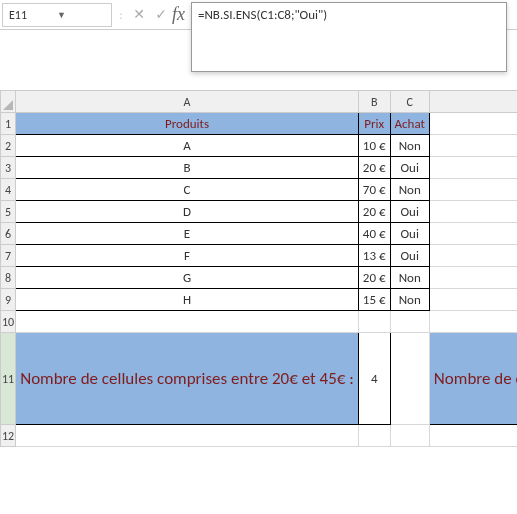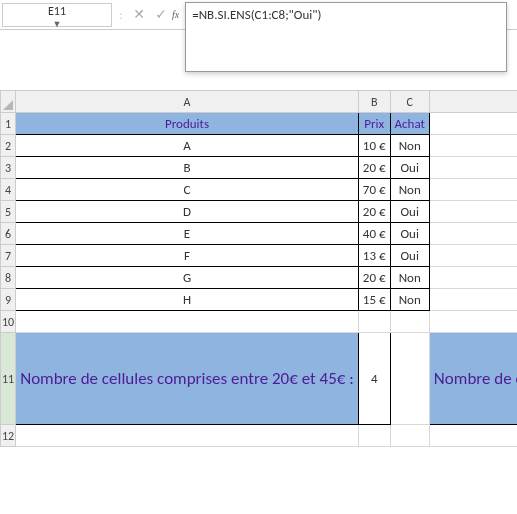--- a/index.html
+++ b/index.html
@@ -19,39 +19,38 @@
   }
   .name-box {
     width: 110px;
     border: 1px solid #ccc;
     height: 24px;
     margin: 1px 2px;
     display: flex;
     align-items: center;
     padding: 0 6px;
     font-size: 12px;
-    flex-direction: column;
   }
   .name-box span { flex: 1; }
   .dd-icon { font-size: 9px; color: #666; }
   .fb-sep { width: 14px; text-align: center; color: #ccc; }
   .fb-btn {
     width: 22px;
     height: 24px;
     display: flex;
     align-items: center;
     justify-content: center;
     color: #aaa;
     font-size: 14px;
   }
   .fx-label {
     font-style: italic;
     font-family: 'Times New Roman', serif;
     color: #666;
-    font-size: 10px;
+    font-size: 18px;
     margin-right: 6px;
   }
   .formula-wrap {
     flex: 1;
     position: relative;
     height: 100%;
   }
   .formula-input {
     position: absolute;
     top: 2px;
@@ -117,21 +116,21 @@
   }
   .w-a { width: 92px; }
   .w-b { width: 86px; }
   .w-c { width: 82px; }
   .w-d { width: 92px; }
   
   .bordered { border: 1px solid #000 !important; }
   .header-cell {
     background: #8fb4e0;
     font-weight: normal;
-    color: #4c1d95;
+    color: #7f1d1d;
   }
   .tall td.cell { height: 92px; }
   .label-box {
     white-space: normal;
     font-size: 17px;
     line-height: 1.25;
     padding: 2px 4px;
   }
   .col-active { background: #d9e8d6 !important; }
 </style>

